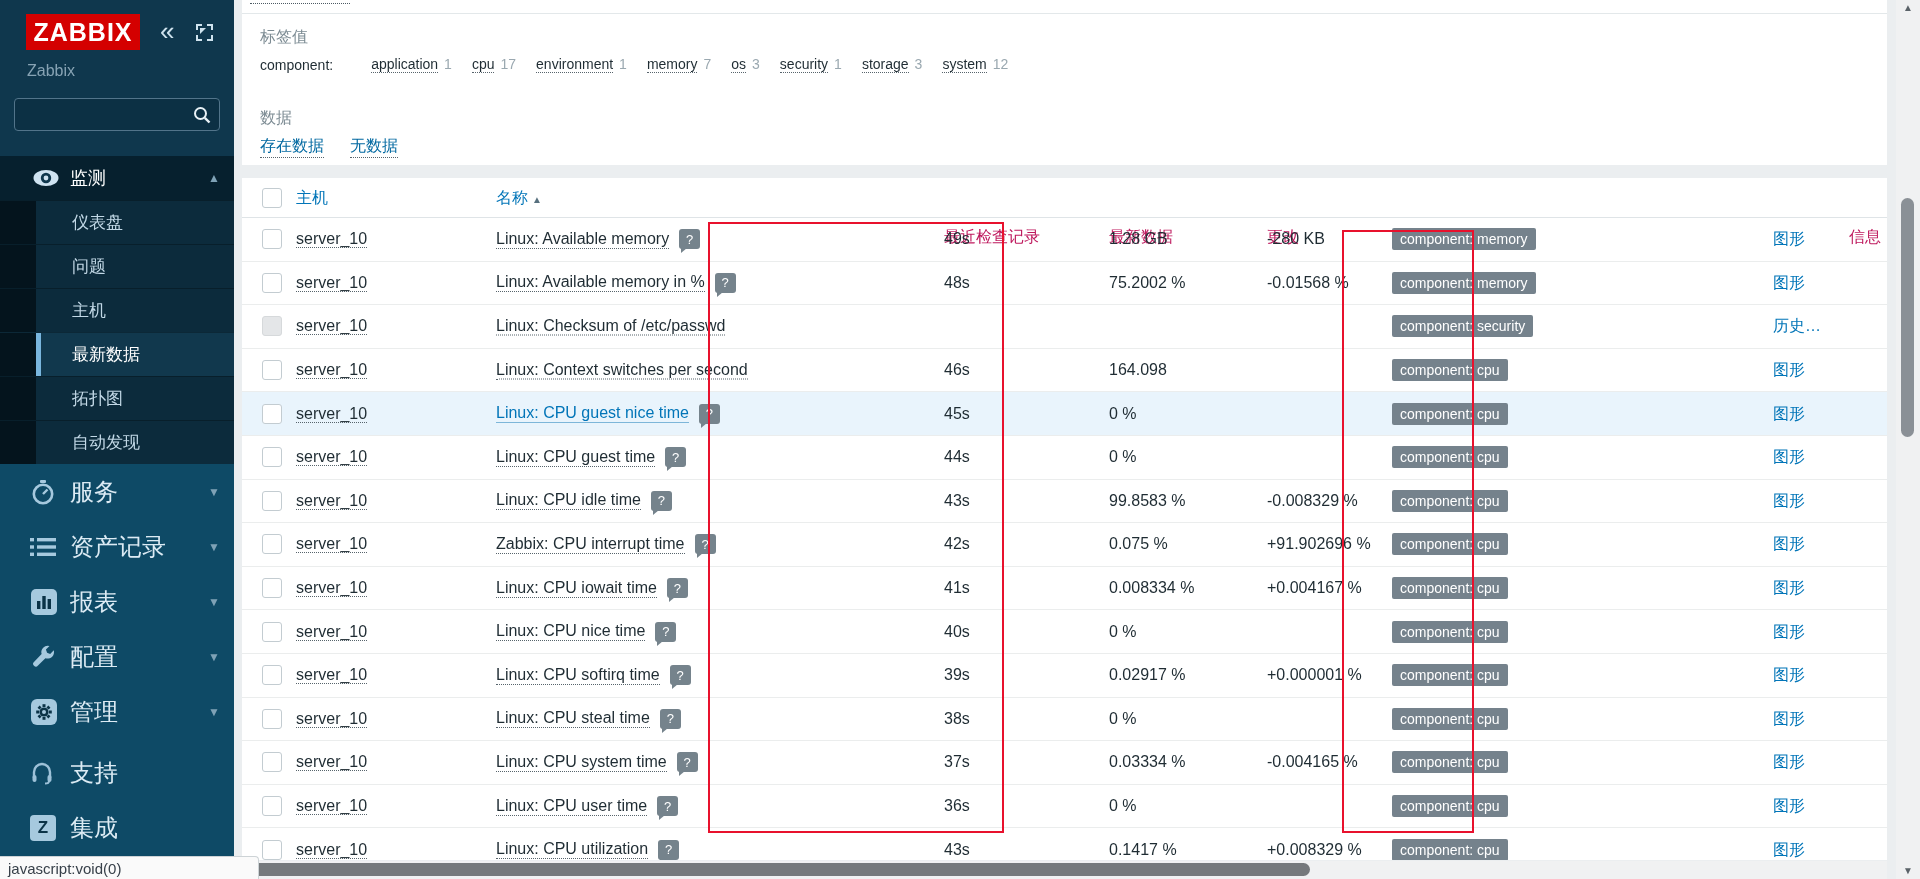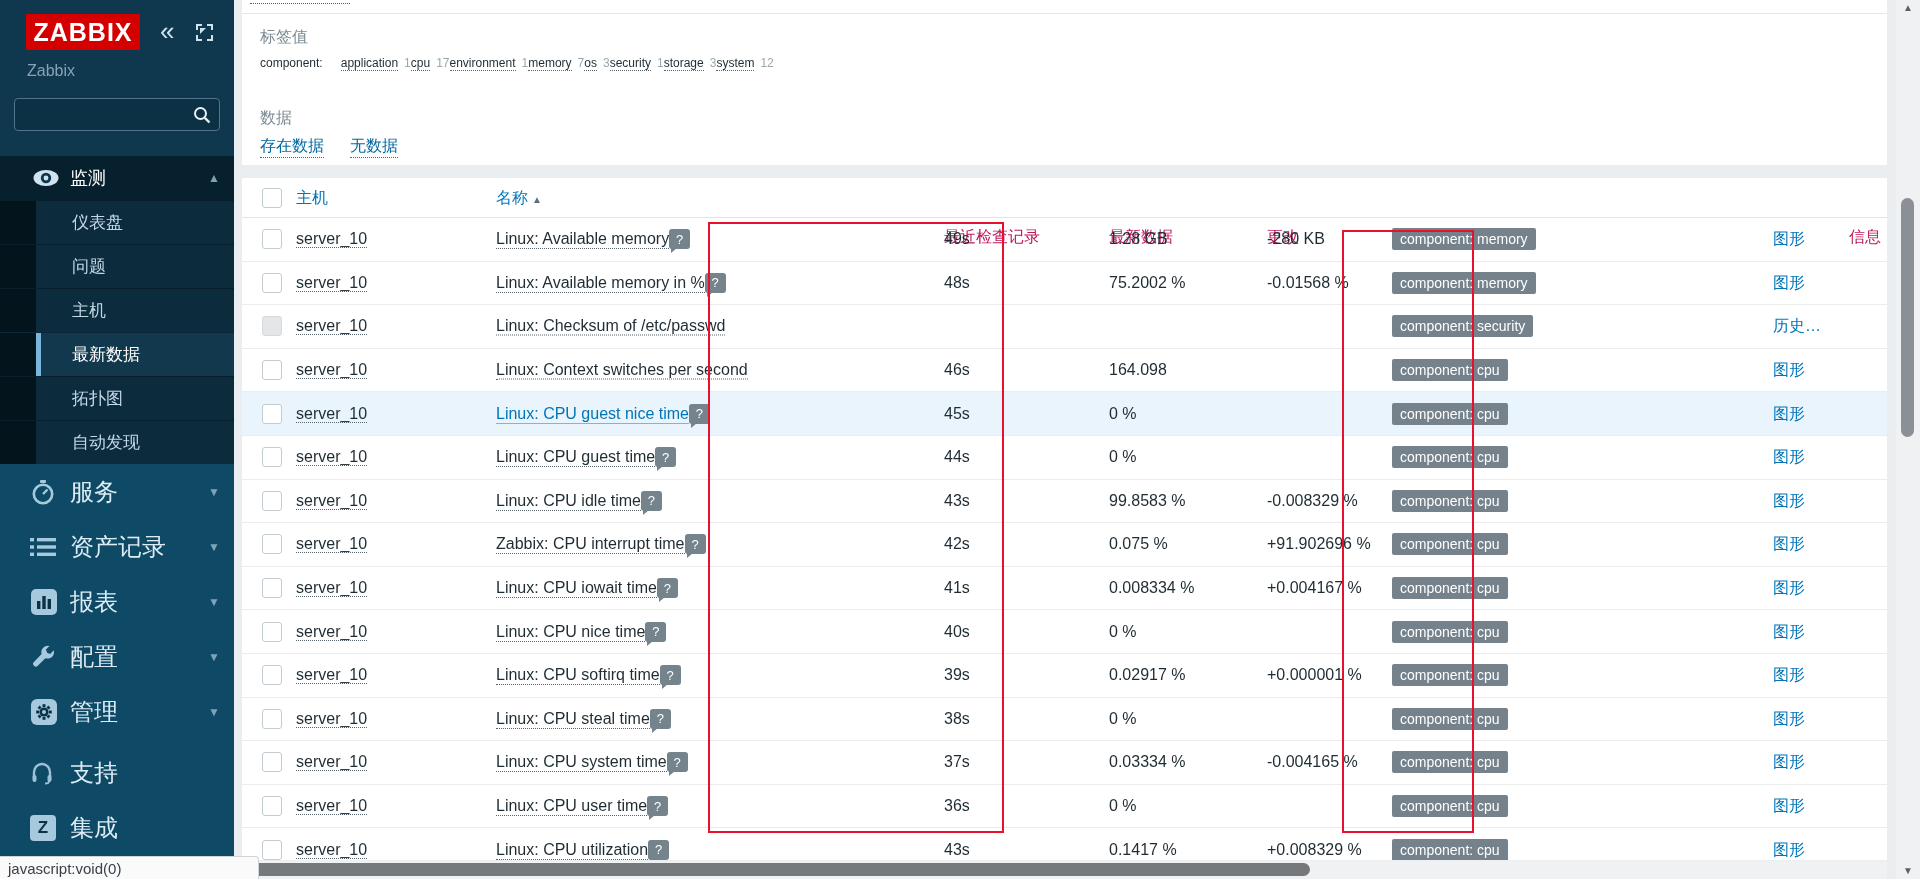--- a/index.html
+++ b/index.html
@@ -41,21 +41,21 @@
   .icon-badge.small { width:26px; height:26px; border-radius:4px; }
 
   
   .content { position:absolute; left:242px; top:0; width:1645px; height:879px;border-radius:24px; }
   .filter-panel { position:absolute; left:0; top:0; width:1645px; height:165px; background:#ffffff; }
   .cutoff-tag { position:absolute; left:8px; top:0; width:100px; height:4px; border-bottom:1px dotted #4c5a63; }
   .filter-divider { position:absolute; left:0; top:13px; width:1645px; height:1px; background:#e3e8ea; }
   .f-label { position:absolute; color:#7c8b93; font-size:16px; }
   .lbl-tagvalues { left:18px; top:27px; }
   .lbl-data { left:18px; top:108px; }
-  .tagrow { position:absolute; left:18px; top:56px; display:flex; align-items:flex-start; font-size:12px; }
+  .tagrow { position:absolute; left:18px; top:56px; display:flex; align-items:center; gap:20px; font-size:14px; }
   .tagrow .group { color:#1f2c33; margin-right:18px; }
   .tagitem { display:flex; align-items:baseline; gap:6px; }
   .tagitem a { color:#1f2c33; text-decoration:none; border-bottom:1px dotted #57646c; cursor:pointer; }
   .tagitem .cnt { color:#9aa8b0; }
   .datarow { position:absolute; left:18px; top:136px; display:flex; gap:26px; font-size:16px; }
   .datarow a { color:#0369a1; text-decoration:none; border-bottom:1px dotted #57646c; cursor:pointer; }
 
   .table-panel { position:absolute; left:0; top:178px; width:1645px; height:682px; background:#ffffff; overflow:hidden; }
   .thead { position:relative; height:40px; border-bottom:1px solid #dfe4e7; font-size:16px; }
   .thead .cell { position:absolute; top:50%; transform:translateY(-50%); white-space:nowrap; }
@@ -67,21 +67,21 @@
   .cell { position:absolute; top:50%; transform:translateY(-50%); white-space:nowrap; }
   .c-cb { left:20px; } .c-host { left:54px; } .c-name { left:254px; }
   .c-check { left:702px; } .c-value { left:867px; } .c-change { left:1025px; }
   .c-tags { left:1150px; } .c-info { left:1531px; }
   .c-info-h { right:6px; }
   .checkbox { width:20px; height:20px; background:#fff; border:1px solid #c3ccd1; border-radius:3px; cursor:pointer; }
   .checkbox.disabled { background:#e4e6e8; border-color:#d6d9db; cursor:default; }
   .dlink { color:#1f2c33; text-decoration:none; border-bottom:1px dotted #57646c; cursor:pointer; }
   .dlink.hovered { color:#0275b8; border-bottom:1px solid #7db6d9; }
   .blink { color:#0275b8; text-decoration:none; cursor:pointer; }
-  .namewrap { display:flex; align-items:flex-end; gap:0; }
+  .namewrap { display:flex; align-items:center; gap:10px; }
   .help-bubble { position:relative; width:21px; height:20px; background:#75838c; border-radius:3px; color:#fff; font-size:13px; display:flex; align-items:center; justify-content:center; cursor:pointer; }
   .help-bubble::after { content:""; position:absolute; left:2px; bottom:-4px; border-right:6px solid transparent; border-top:5px solid #75838c; }
   .tagbadge { background:#75828c; color:#fff; font-size:14px; padding:3px 8px; border-radius:2px; }
 
   
   .anno { position:absolute; border:2px solid #e8112d; pointer-events:none; }
   .anno1 { left:466px; top:222px; width:296px; height:611px; }
   .anno2 { left:1100px; top:230px; width:132px; height:603px; }
 
   

